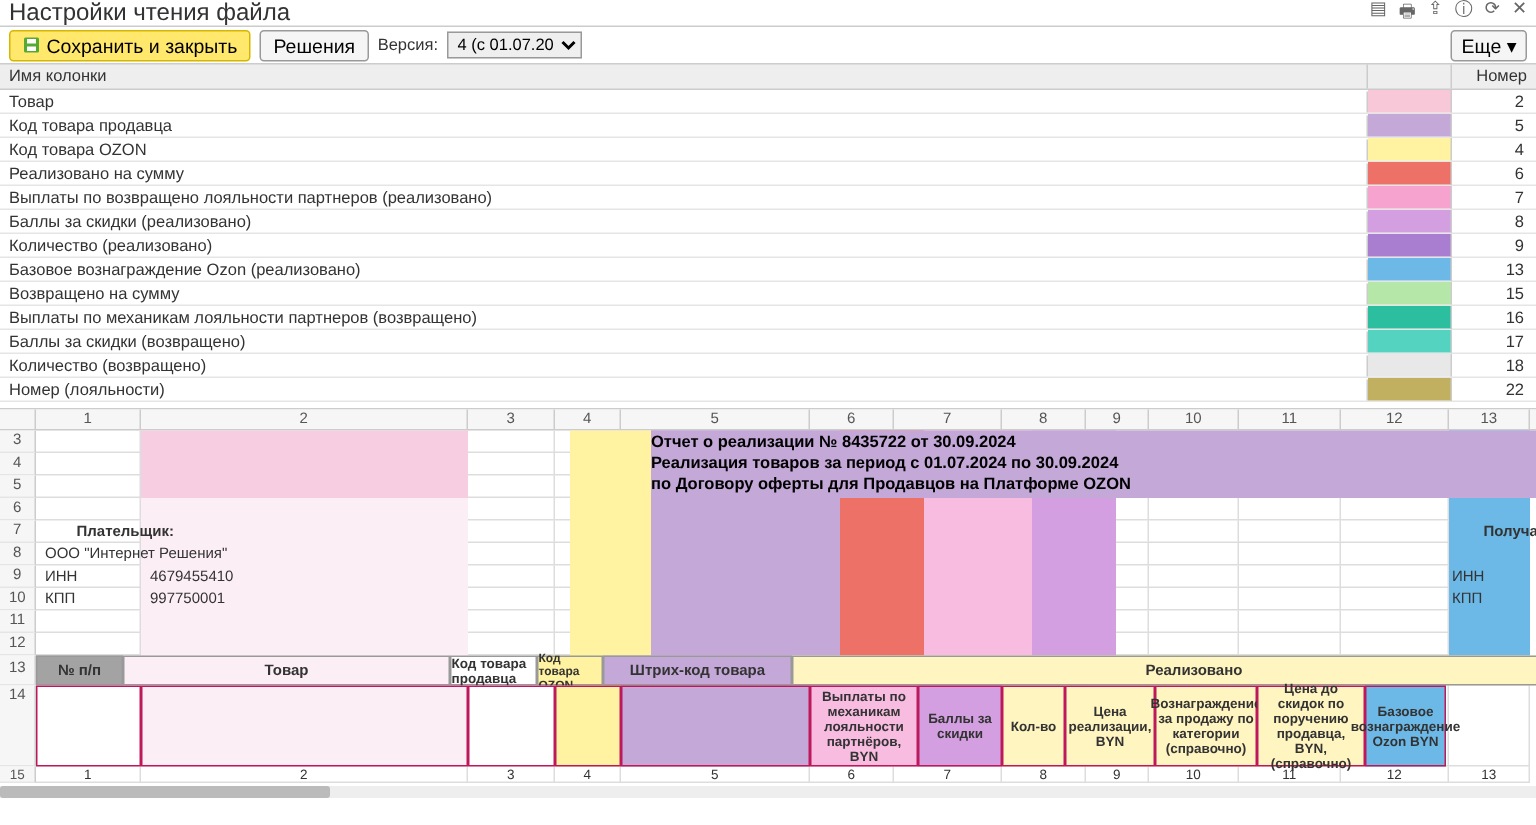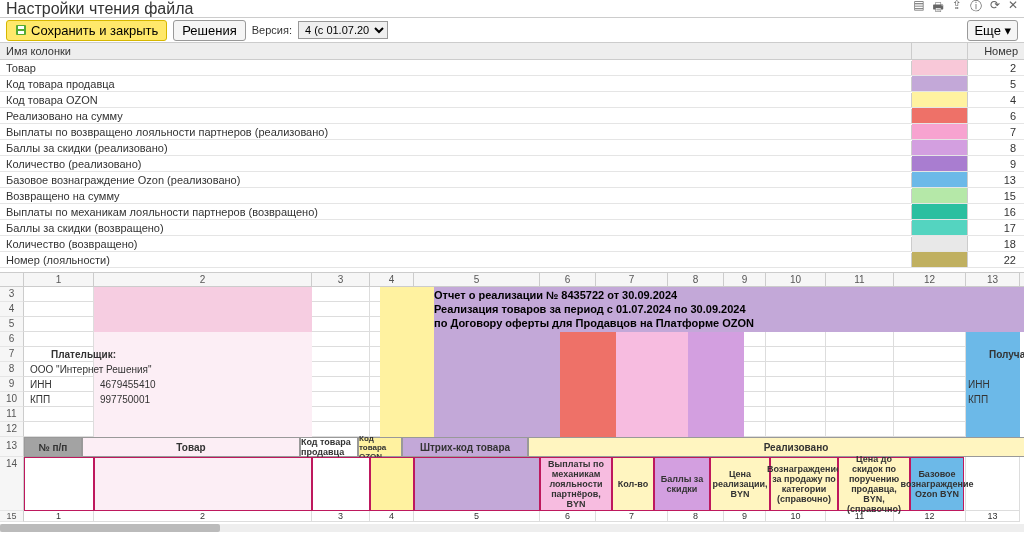--- a/index.html
+++ b/index.html
@@ -231,22 +231,22 @@
       <div style="width:536px;background:#fff5c0">Реализовано</div>
     </div>
 
     <div class="hdr-row14">
       <div style="width:70px;background:#fff"></div>
       <div style="width:218px;background:#fceef5"></div>
       <div style="width:58px;background:#fff"></div>
       <div style="width:44px;background:#fff2a0"></div>
       <div style="width:126px;background:#c3a8d8"></div>
       <div style="width:72px;background:#f7bce0">Выплаты по механикам лояльности партнёров, BYN</div>
+      <div style="width:56px;background:#d39fe0">Баллы за скидки</div>
       <div style="width:42px;background:#fff5c0">Кол-во</div>
-      <div style="width:56px;background:#d39fe0">Баллы за скидки</div>
       <div style="width:60px;background:#fff5c0">Цена реализации, BYN</div>
       <div style="width:68px;background:#fff5c0">Вознаграждение за продажу по категории (справочно)</div>
       <div style="width:72px;background:#fff5c0">Цена до скидок по поручению продавца, BYN, (справочно)</div>
       <div style="width:54px;background:#6cb9e8">Базовое вознаграждение Ozon BYN</div>
     </div>
 
   <div class="srow ">
         <div class="rh">3</div>
         <div class="cell c1 center"></div>
         <div class="cell c2 center"></div>

